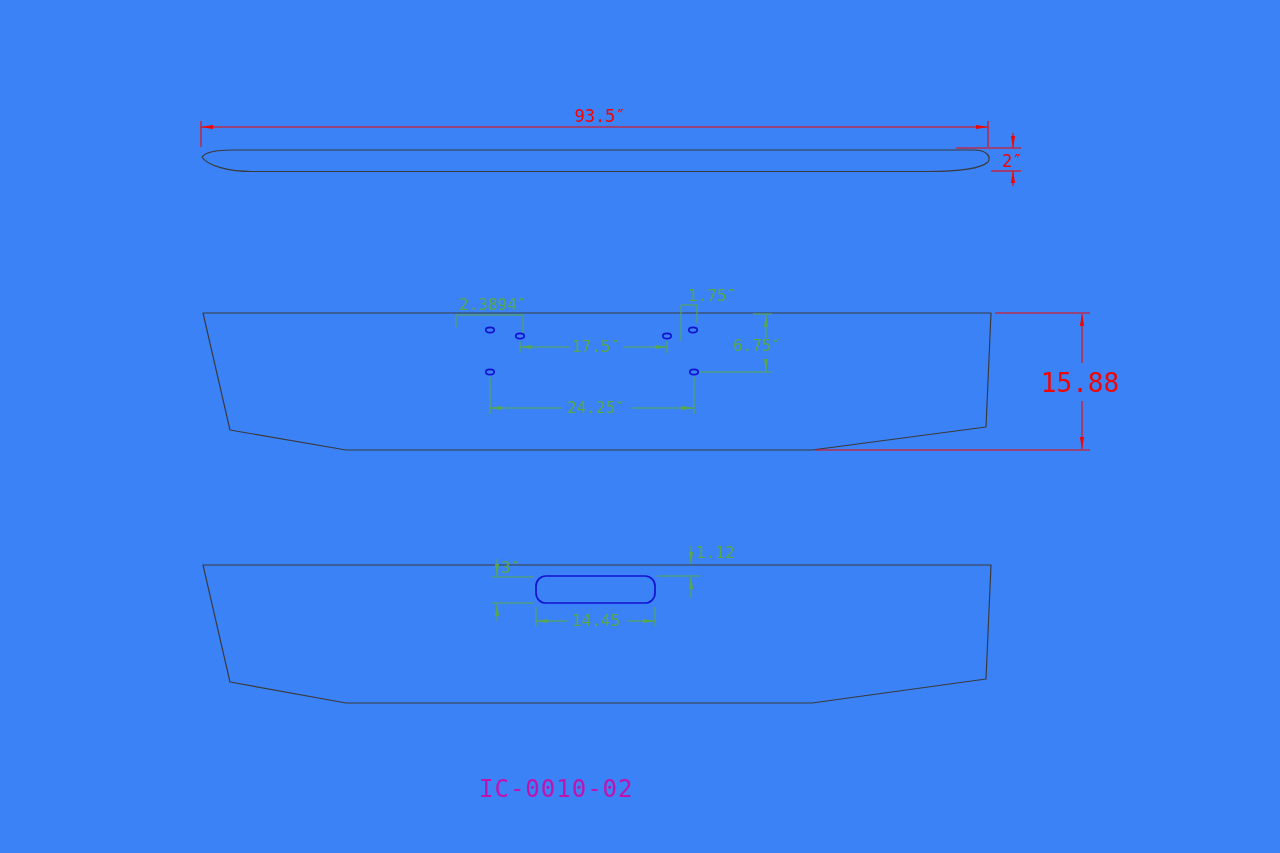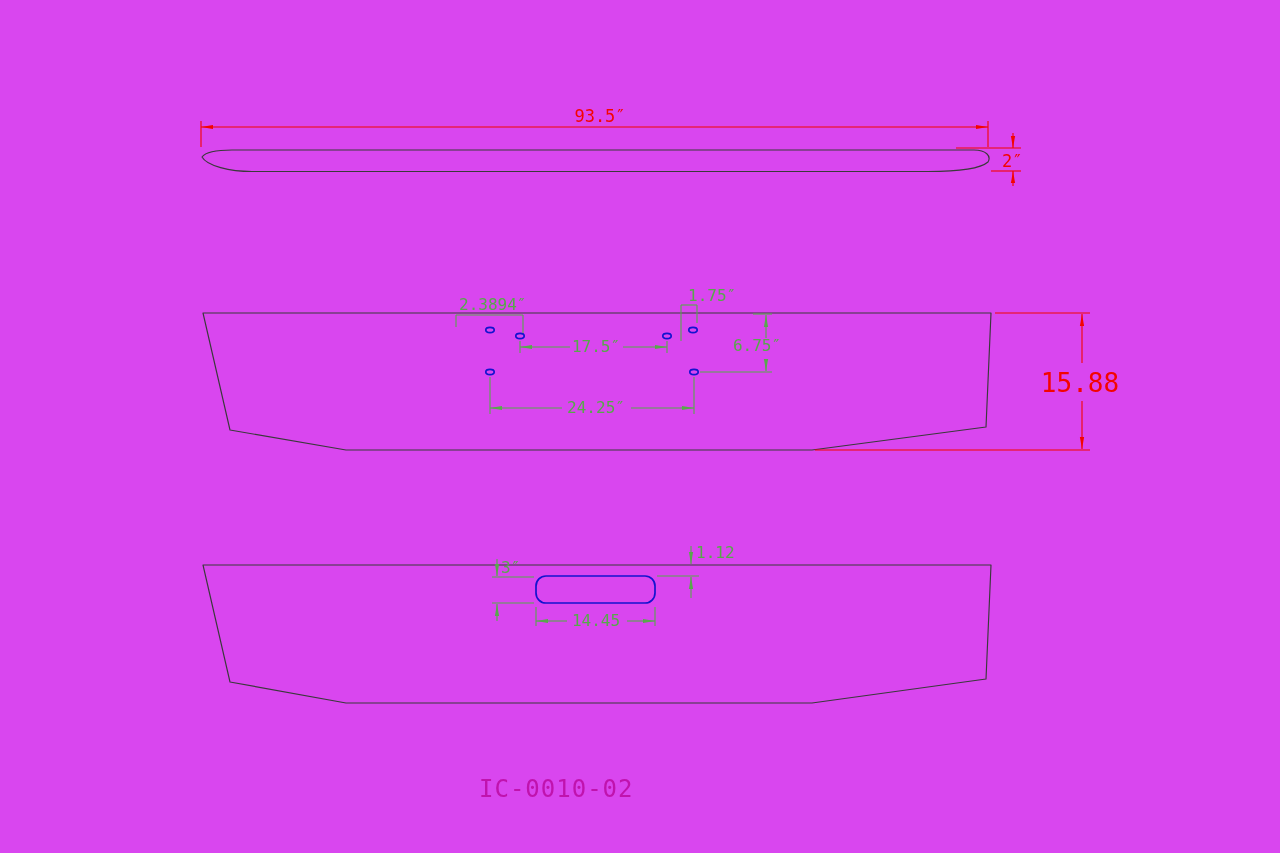--- a/index.html
+++ b/index.html
@@ -1,16 +1,16 @@
 <!DOCTYPE html>
 <html><head>
 <meta charset="utf-8">
 <style>
   html,body{margin:0;padding:0;background:#ffffff;}
-  .page{width:1280px;height:853px;background:#d946ef;position:relative;overflow:hidden;}
+  .page{width:1280px;height:853px;background:#3b82f6;position:relative;overflow:hidden;}
   svg{position:absolute;left:0;top:0;}
   svg text{font-family:"DejaVu Sans Mono","Liberation Mono",monospace;}
   .outline{stroke:#3a3a3a;stroke-width:1.15;fill:none;stroke-linejoin:round;}
   .red-line{stroke:#f40400;stroke-width:1.1;fill:none;}
   .green-line{stroke:#58a84b;stroke-width:1.1;fill:none;}
   .blue-line{stroke:#1313cf;stroke-width:1.7;fill:none;}
   text.red{fill:#f40400;}
   text.green{fill:#58a84b;}
   text.magenta{fill:#c013ad;letter-spacing:1px;}
   .t16{font-size:16px;}

